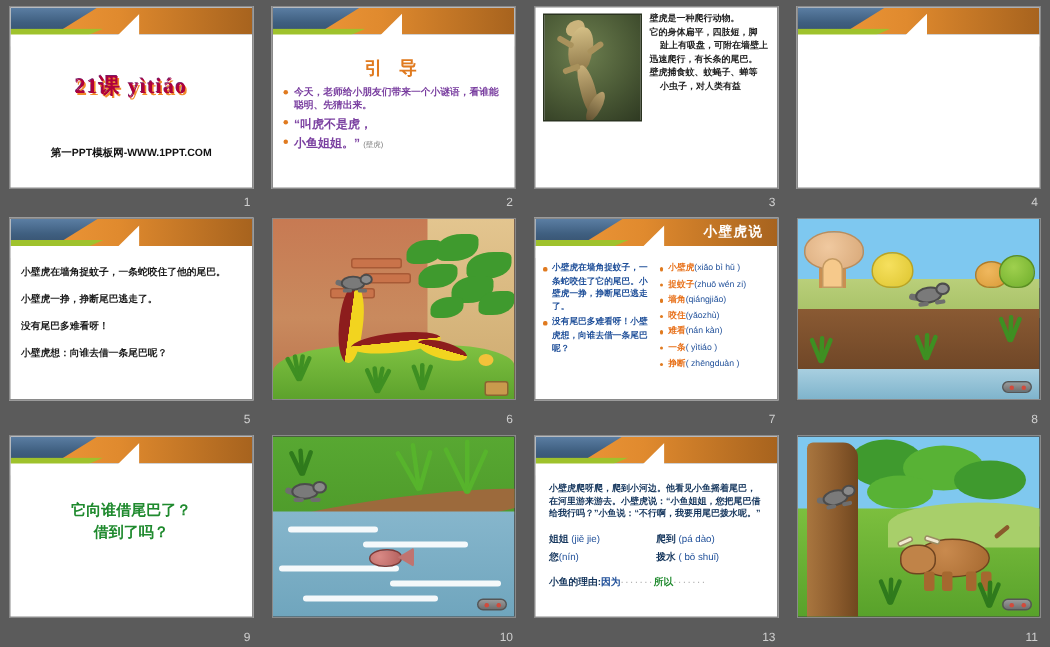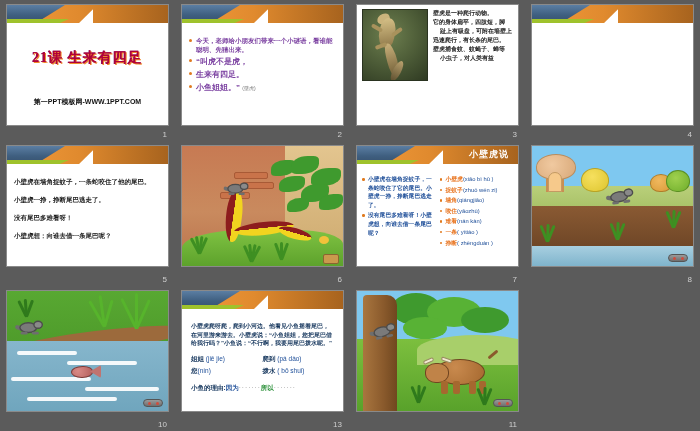--- a/index.html
+++ b/index.html
@@ -275,40 +275,40 @@
 
   <div class="cell">
     <div class="slide">
       <div class="banner">
         <div class="blue"></div>
         <div class="orange"></div>
         <div class="green"></div>
         <div class="whitecut"></div>
         <div class="whitewedge"></div>
       </div>
-      <div class="s1-title">21课 生来有四足</div>
+      <div class="s1-title">21课 yìtiáo</div>
       <div class="s1-sub">第一PPT模板网-WWW.1PPT.COM</div>
     </div>
     <div class="num">1</div>
   </div>
 
   <div class="cell">
     <div class="slide">
       <div class="banner">
         <div class="blue"></div>
         <div class="orange"></div>
         <div class="green"></div>
         <div class="whitecut"></div>
         <div class="whitewedge"></div>
       </div>
       <div class="body">
+        <div class="sec-title orange">引 导</div>
         <ul class="bul">
           <li>今天，老师给小朋友们带来一个小谜语，看谁能聪明、先猜出来。</li>
           <li class="big">“叫虎不是虎，</li>
-          <li class="big">生来有四足。</li>
           <li class="big">
             <span>小鱼姐姐。”</span>
             <span class="tiny">(壁虎)</span>
           </li>
         </ul>
       </div>
     </div>
     <div class="num">2</div>
   </div>
 
@@ -490,20 +490,36 @@
         </div>
         <div class="badge">
             <i style="left:4px;"></i>
             <i style="left:12px;"></i>
           </div>
       </div>
     </div>
     <div class="num">8</div>
   </div>
 
+  <div class="cell">
+    <div class="slide">
+      <div class="banner">
+        <div class="blue"></div>
+        <div class="orange"></div>
+        <div class="green"></div>
+        <div class="whitecut"></div>
+        <div class="whitewedge"></div>
+      </div>
+      <div class="s9-title">
+        <div>它向谁借尾巴了？</div>
+        <div>借到了吗？</div>
+      </div>
+    </div>
+    <div class="num">9</div>
+  </div>
 
   <div class="cell">
     <div class="slide full">
       <div class="ill s10">
         <div class="grassland"></div>
         <div class="bank"></div>
         <div class="river"></div>
         <div class="wave" style="left:10px;top:60px;width:60px;"></div>
         <div class="wave" style="left:60px;top:70px;width:70px;"></div>
         <div class="wave" style="left:4px;top:86px;width:80px;"></div>

